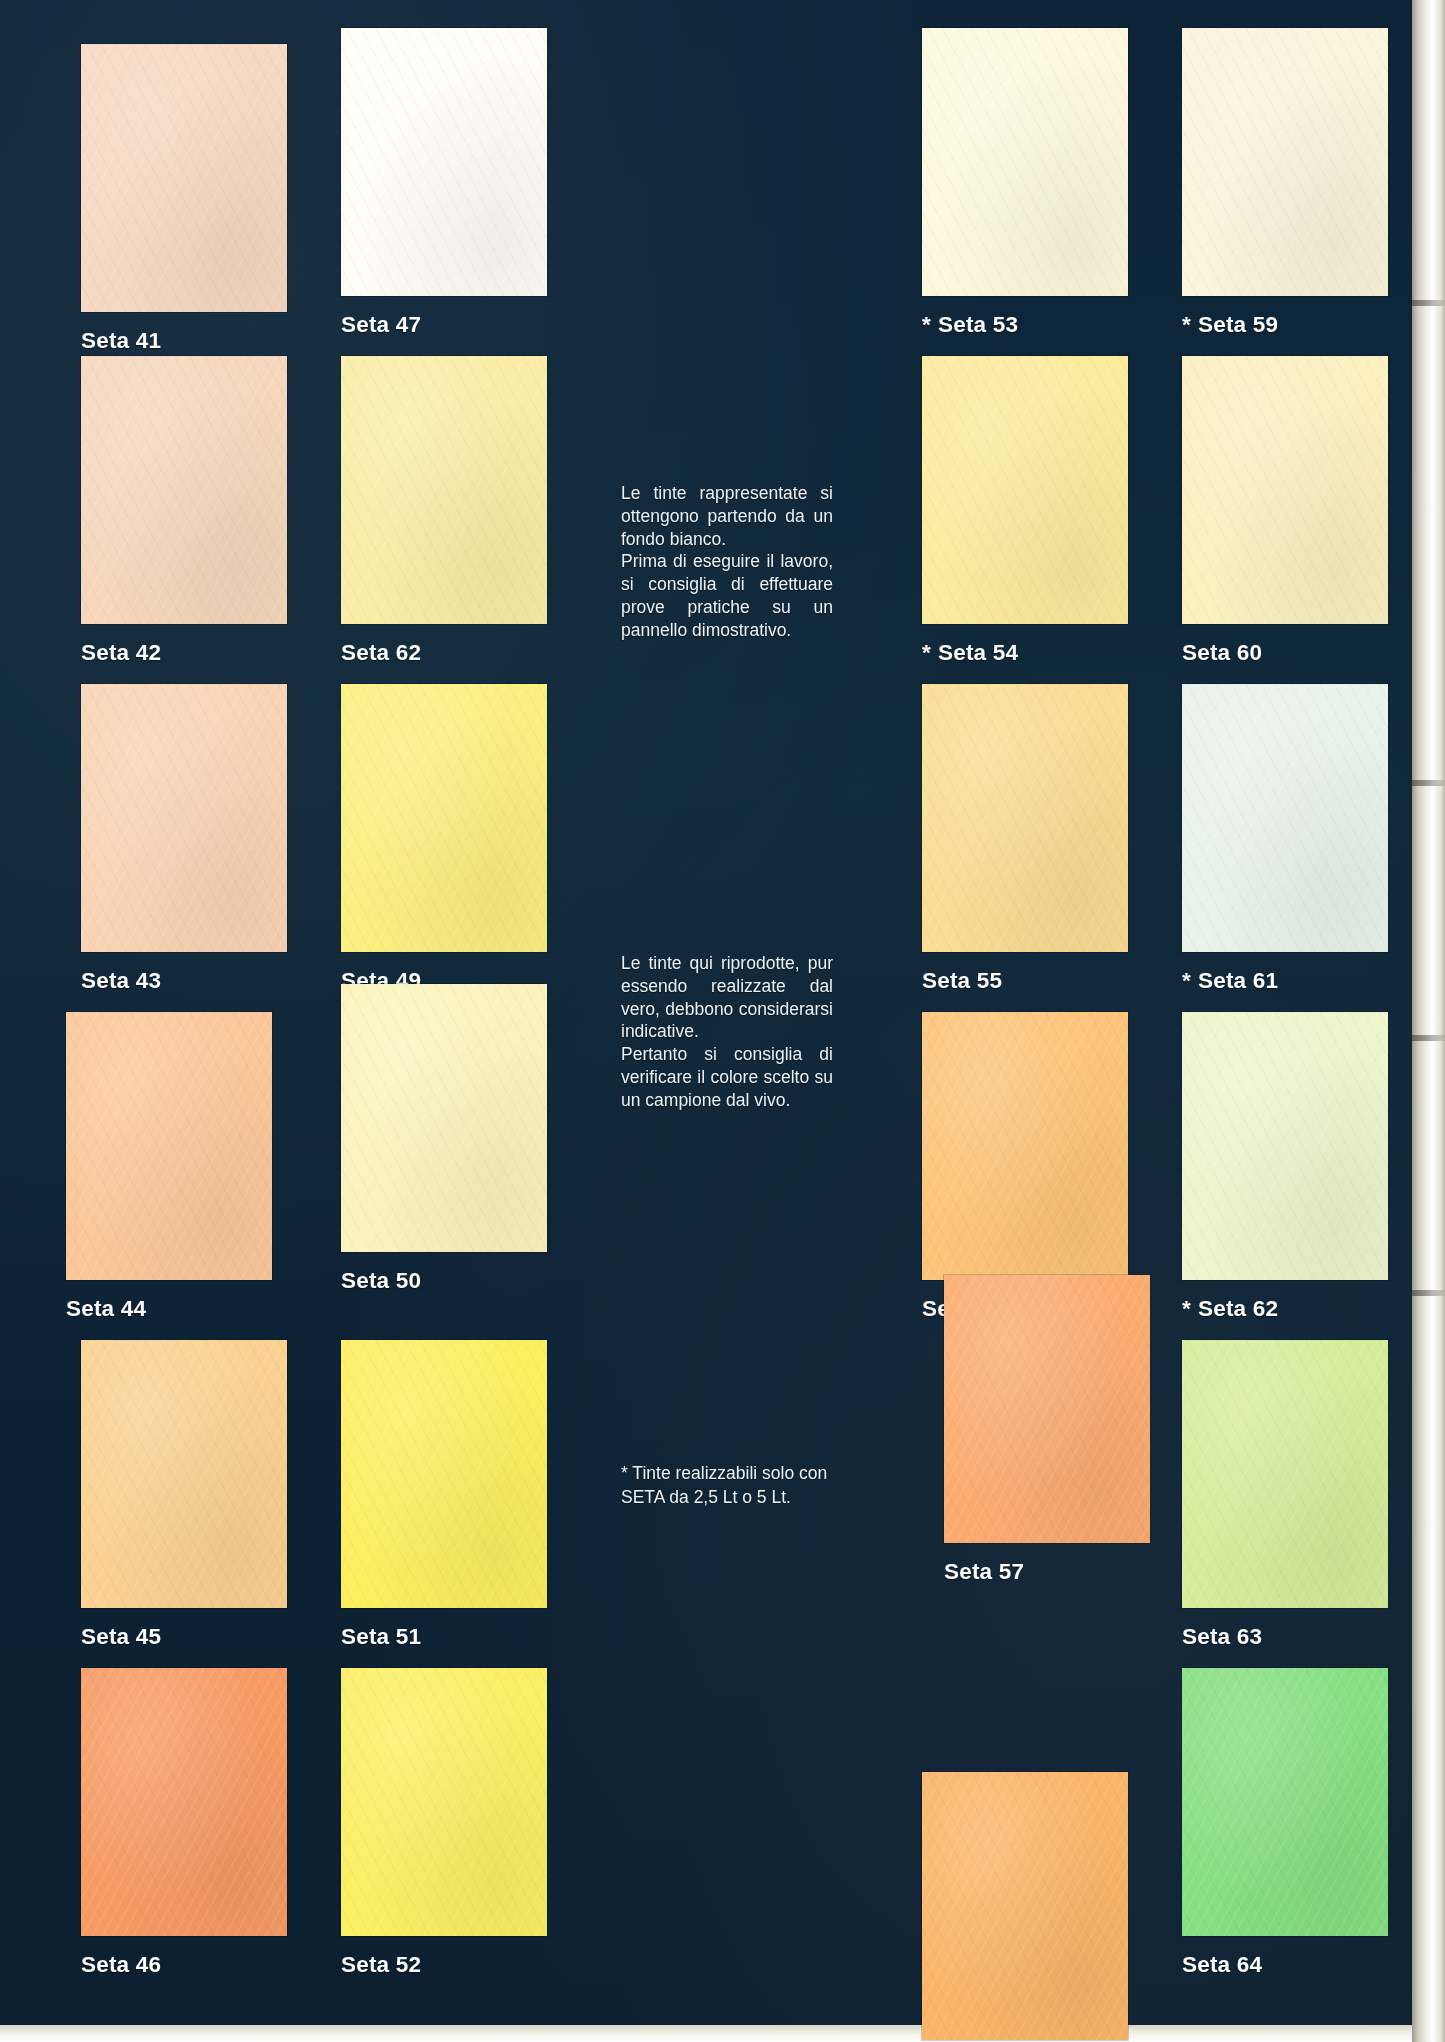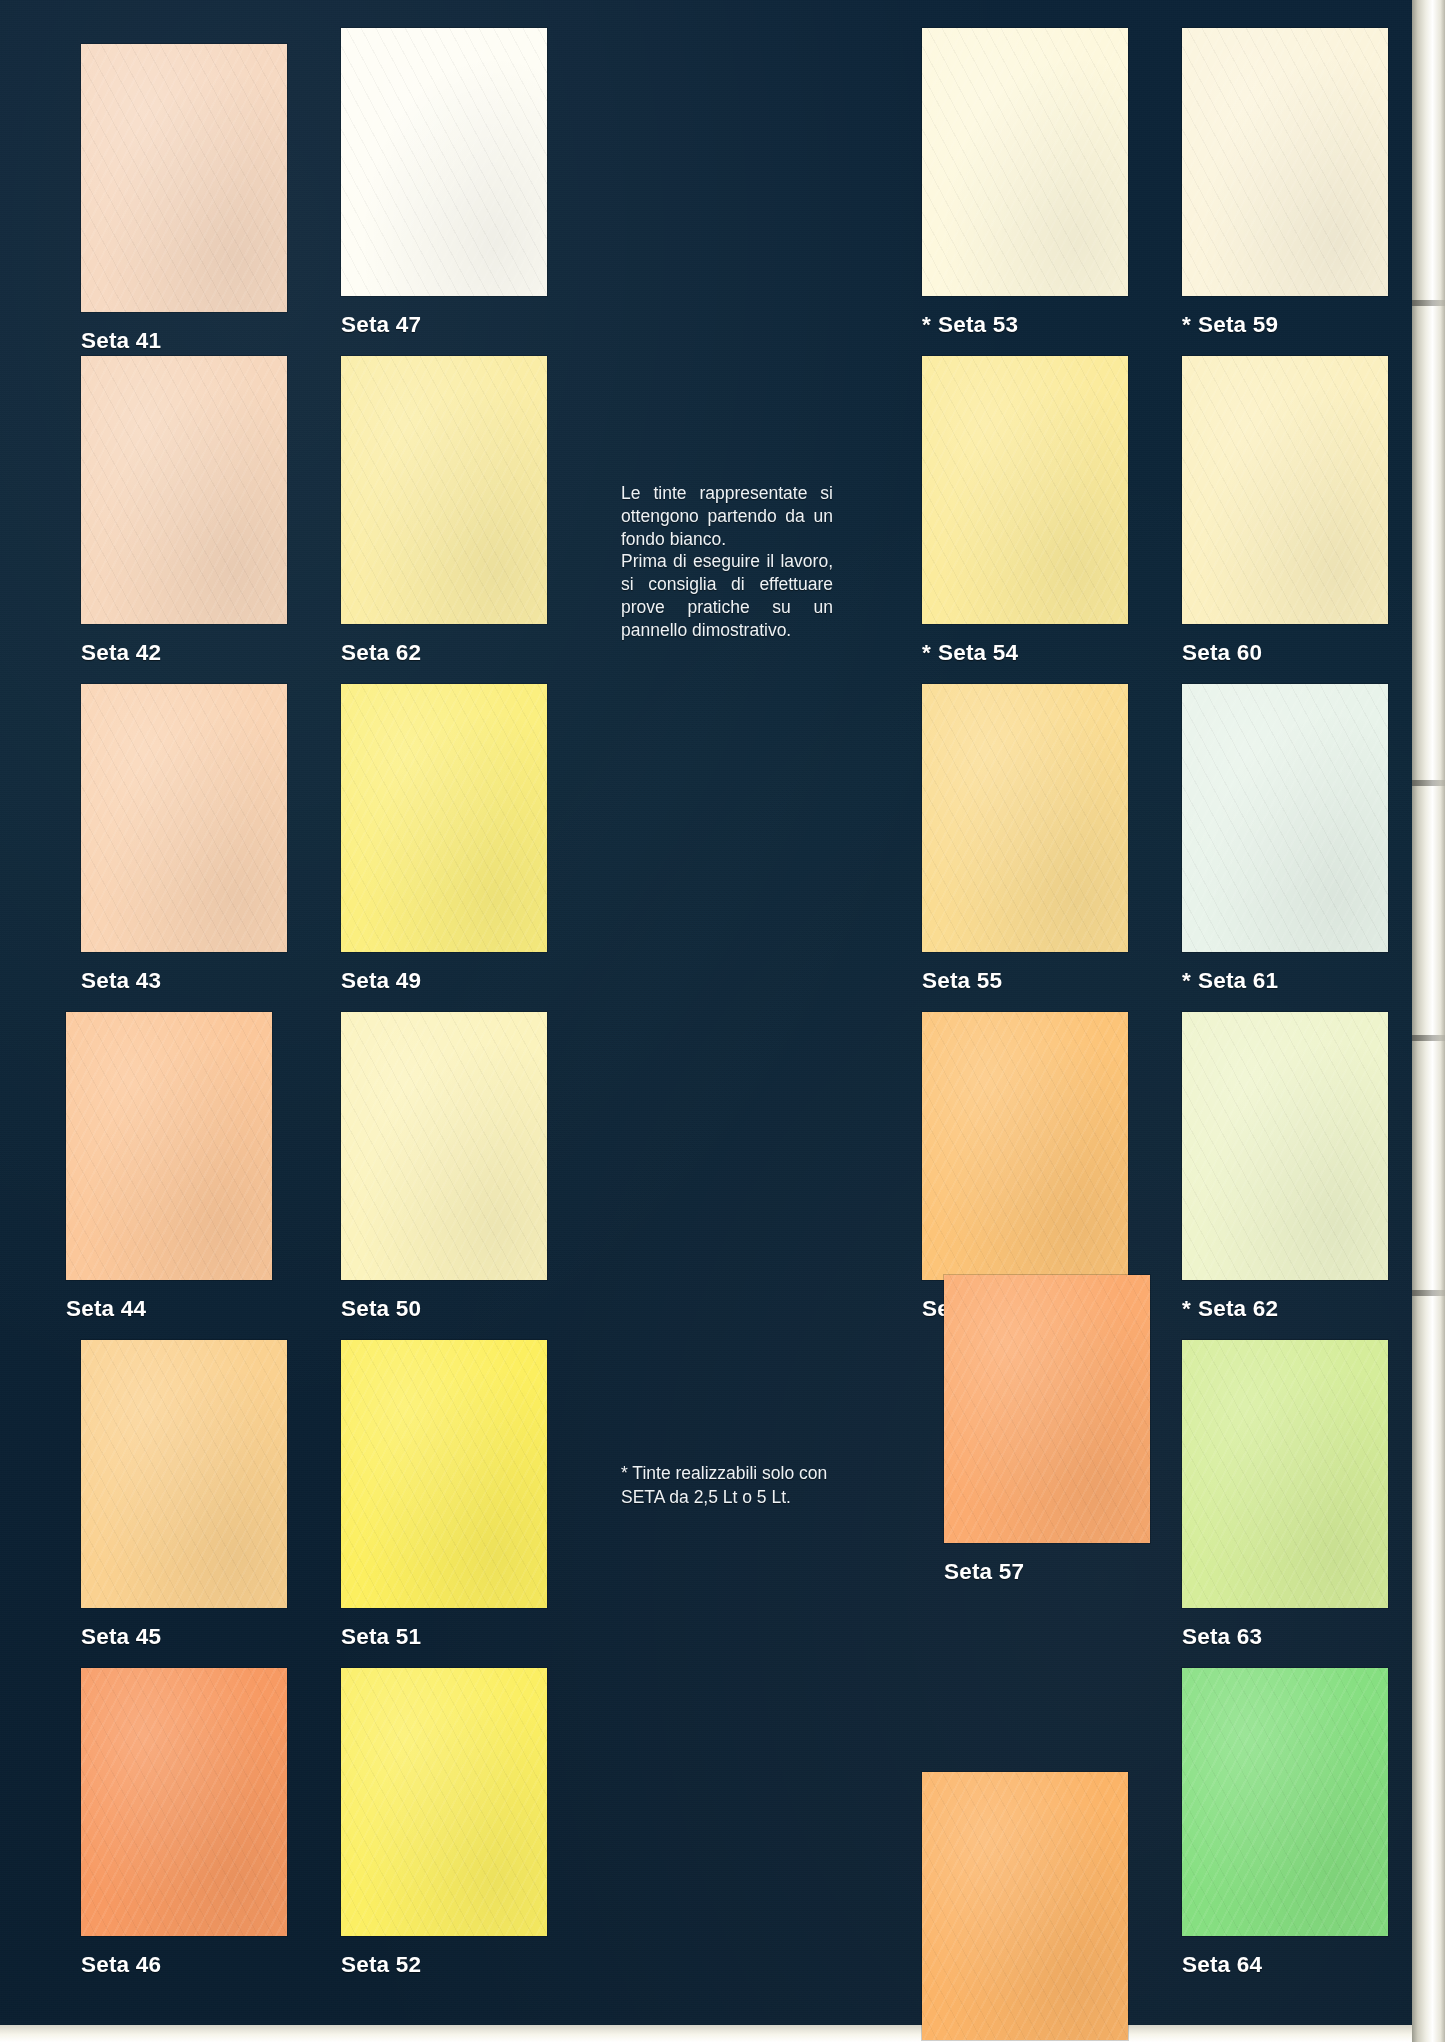--- a/index.html
+++ b/index.html
@@ -172,21 +172,21 @@
         <div class="label"><span>Seta 47</span></div>
       </div>
       <div class="cell" style="left: 341px; top: 356px;">
         <div class="swatch" style="background: rgb(250, 237, 166);"></div>
         <div class="label"><span>Seta 62</span></div>
       </div>
       <div class="cell" style="left: 341px; top: 684px;">
         <div class="swatch" style="background: rgb(251, 239, 127);"></div>
         <div class="label"><span>Seta 49</span></div>
       </div>
-      <div class="cell" style="left: 341px; top: 1012px;">
+      <div class="cell" style="left: 341px; top: 984px;">
         <div class="swatch" style="background: rgb(251, 243, 189);"></div>
         <div class="label"><span>Seta 50</span></div>
       </div>
       <div class="cell" style="left: 341px; top: 1340px;">
         <div class="swatch" style="background: rgb(252, 239, 95);"></div>
         <div class="label"><span>Seta 51</span></div>
       </div>
       <div class="cell" style="left: 341px; top: 1668px;">
         <div class="swatch" style="background: rgb(251, 239, 99);"></div>
         <div class="label"><span>Seta 52</span></div>
@@ -239,18 +239,22 @@
         <div class="swatch" style="background: rgb(134, 223, 129);"></div>
         <div class="label"><span>Seta 64</span></div>
       </div>
     </div>
 
   <div class="note" id="note-1" style="left:621px; top:482px; width:212px;">
     <p>Le tinte rappresentate si ottengono partendo da un fondo bianco.</p>
     <p>Prima di eseguire il lavoro, si consiglia di effettuare prove pratiche su un pannello dimostrativo.</p>
   </div>
 
+  <div class="note" id="note-2" style="left:621px; top:952px; width:212px;">
+    <p>Le tinte qui riprodotte, pur essendo realizzate dal vero, debbono considerarsi indicative.</p>
+    <p>Pertanto si consiglia di verificare il colore scelto su un campione dal vivo.</p>
+  </div>
 
   <div class="note last" id="note-3" style="left:621px; top:1462px; width:212px;">
     <p>* Tinte realizzabili solo con SETA da 2,5 Lt o 5 Lt.</p>
   </div>
 
 </div>
 
 </body></html>

